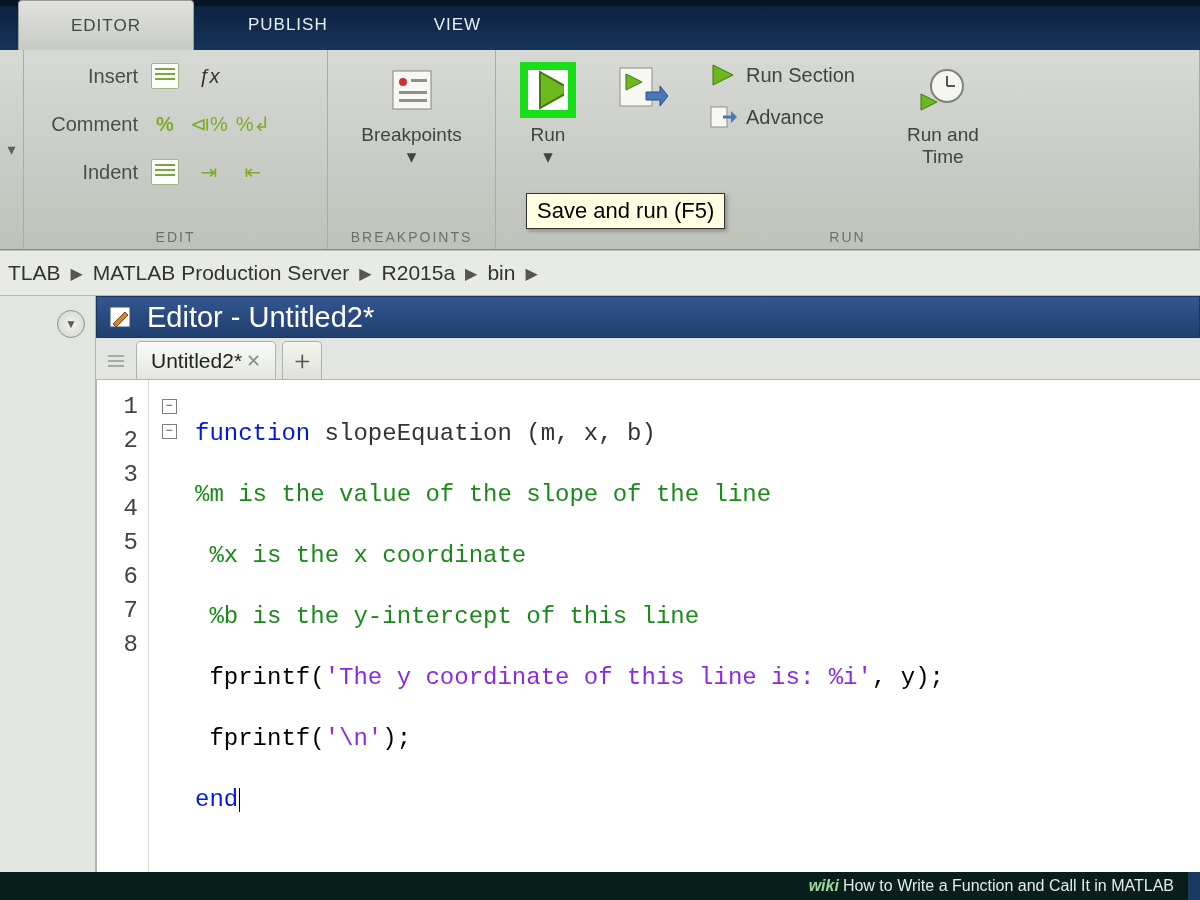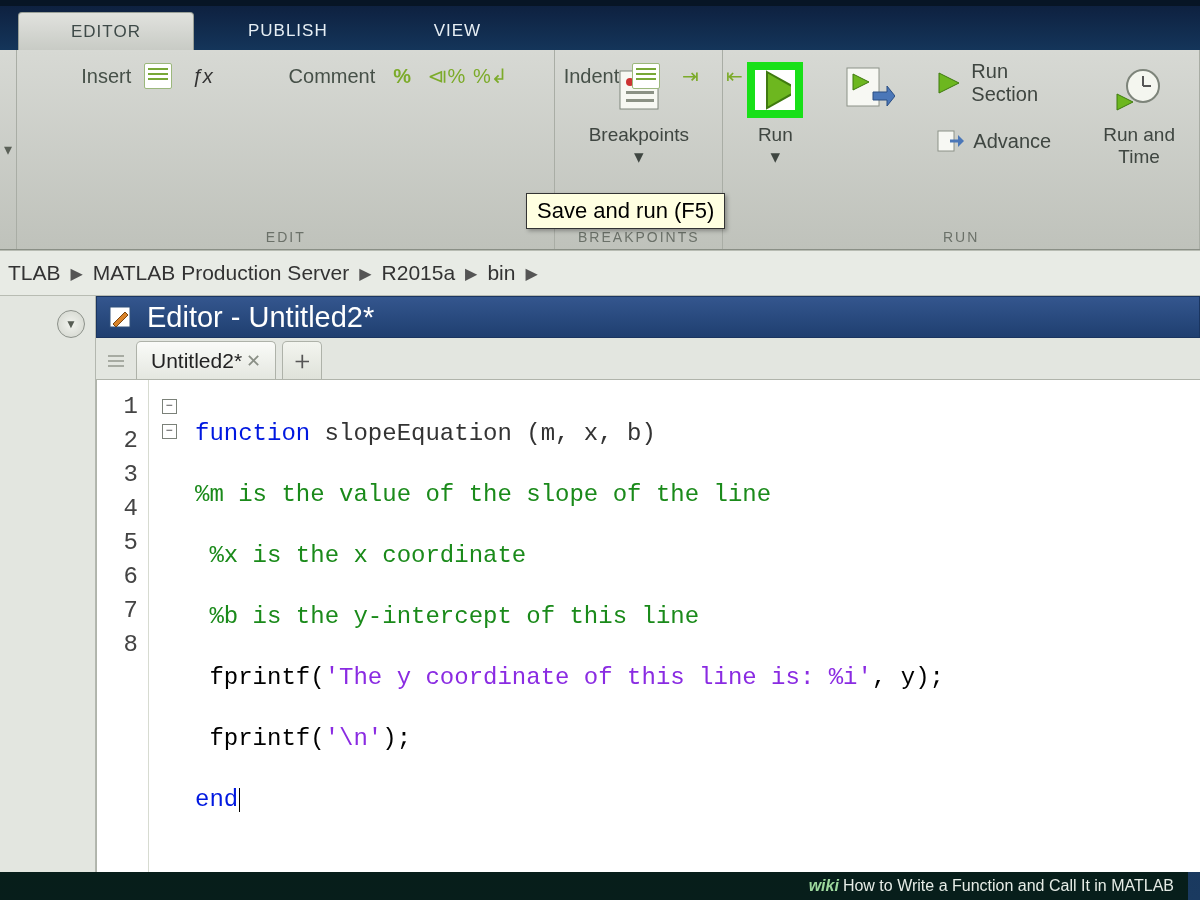--- a/index.html
+++ b/index.html
@@ -19,21 +19,21 @@
   }
   
   .ribbon-tabs {
     display: flex;
     height: 44px;
     background: linear-gradient(180deg, #0e2140 0%, #14355a 100%);
     padding-left: 18px;
     align-items: flex-end;
   }
   .ribbon-tab {
-    height: 38px;
+    height: 50px;
     padding: 0 52px;
     display: flex;
     align-items: center;
     font-size: 17px;
     letter-spacing: 1px;
     color: #e6eef4;
     border-top-left-radius: 4px;
     border-top-right-radius: 4px;
     cursor: pointer;
     margin-right: 2px;
@@ -70,21 +70,21 @@
     justify-content: space-between;
   }
   .ribbon-group-body { display: flex; gap: 10px; align-items: flex-start; }
   .ribbon-group-label {
     text-align: center;
     font-size: 14px;
     color: #6b7169;
     letter-spacing: 2px;
     padding-top: 4px;
   }
-  .edit-rows { display:flex; flex-direction:row; gap:12px; }
+  .edit-rows { display:flex; flex-direction:column; gap:12px; }
   .edit-row { display:flex; align-items:center; gap:10px; height:36px; }
   .edit-row .lbl { width:100px; font-size:20px; color:#465048; text-align:right; }
   .icon-btn {
     width: 34px; height: 34px;
     display:flex; align-items:center; justify-content:center;
     border: 1px solid transparent;
     border-radius:3px;
     cursor:pointer;
     font-size:20px;
     color:#4a7a20;
@@ -94,21 +94,21 @@
     display:flex; flex-direction:column; align-items:center;
     padding: 4px 10px 2px 10px;
     cursor:pointer;
     border-radius:3px;
   }
   .big-btn .icn { width:56px; height:56px; display:flex; align-items:center; justify-content:center; }
   .big-btn .txt { font-size:19px; color:#3f4641; margin-top:6px; text-align:center; line-height:1.15;}
   .small-btn { display:flex; align-items:center; gap:8px; padding:2px 6px; cursor:pointer; border-radius:3px;}
   .small-btn .icn { width:30px; height:30px; display:flex; align-items:center; justify-content:center;}
   .small-btn .txt { font-size:20px; color:#3f4641; }
-  .run-col { display:flex; flex-direction:column; gap:16px; margin-left:4px;}
+  .run-col { display:flex; flex-direction:column; gap:8px; margin-left:4px;}
   .highlight-run {
     border: 8px solid #18e018;
     background:#fff;
     padding:4px;
   }
   .tooltip {
     position:absolute; left:526px; top:143px;
     background:#ffffe1; border:1px solid #333;
     padding:4px 10px; font-size:22px;
     color:#000;

